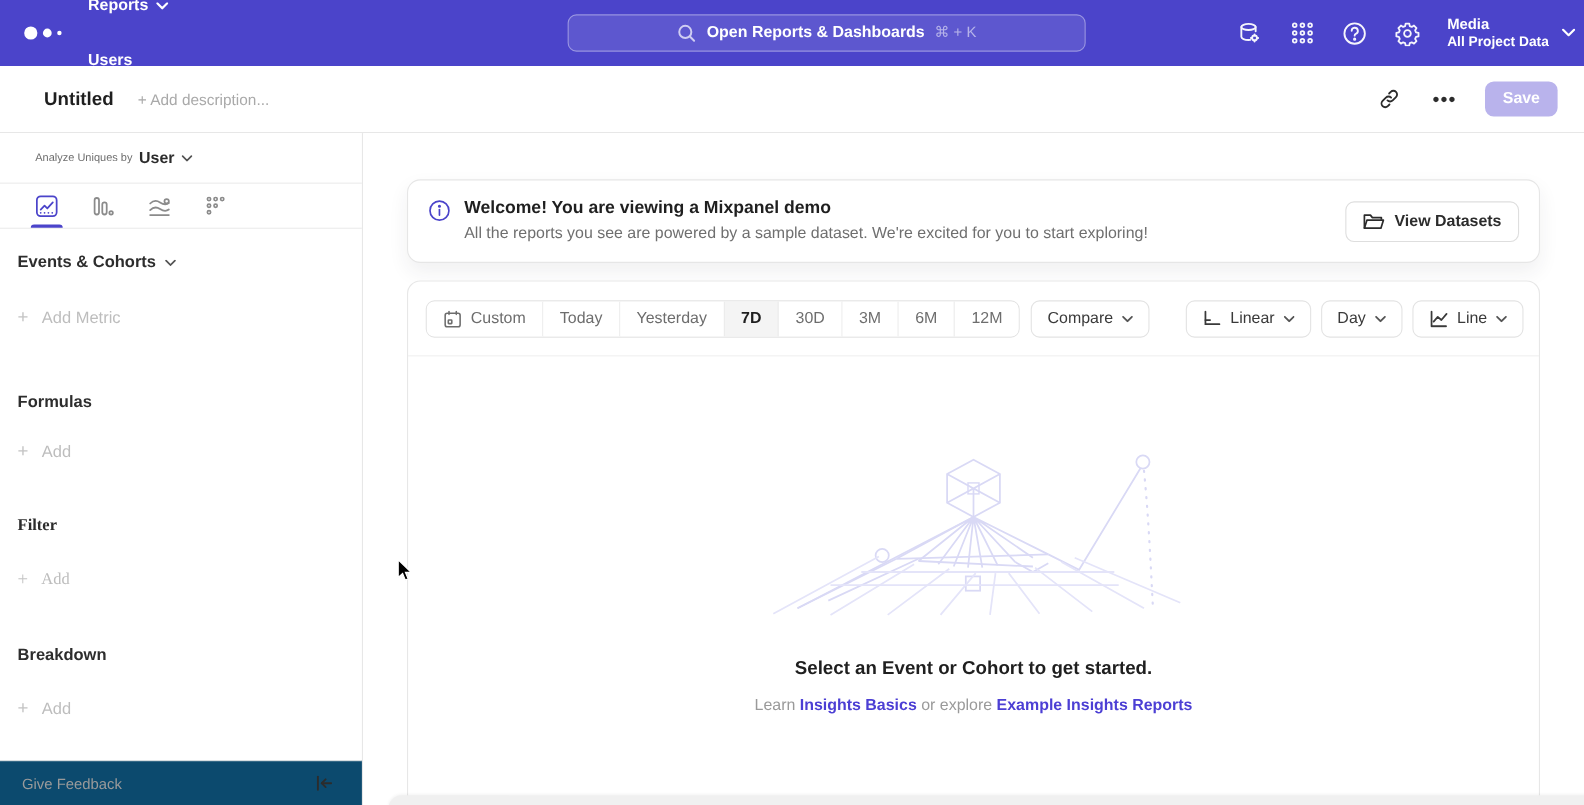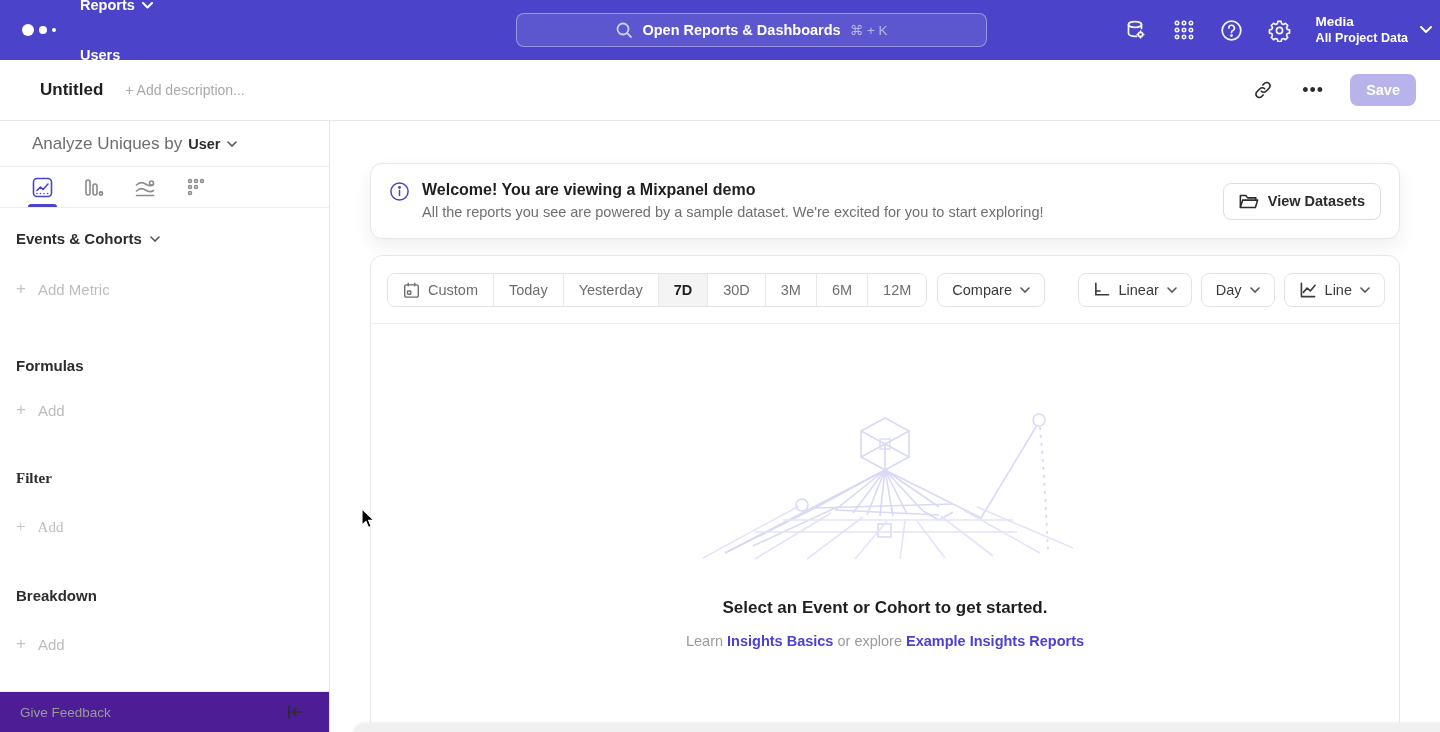--- a/index.html
+++ b/index.html
@@ -52,34 +52,34 @@
     background:#b9b3ec; color:#fff; border:none; border-radius:8px;
     font-family:inherit; font-size:14.5px; font-weight:600; padding:8px 16px; cursor:default;
   }
 
   
   .sidebar {
     position:absolute; top:121px; left:0; width:330px; height:611px;
     background:#fff; border-right:1px solid #e7e7e7;
   }
   .analyze-row { height:46px; display:flex; align-items:center; padding-left:32px; border-bottom:1px solid #ececec; gap:6px; }
-  .analyze-label { font-size:17px; color:#6e6e6e; }
+  .analyze-label { font-size:10px; color:#6e6e6e; }
   .analyze-value { font-size:14.5px; font-weight:600; color:#2c2c2c; display:flex; align-items:center; gap:6px; cursor:pointer; }
   .viz-tabs { height:41px; display:flex; align-items:center; padding-left:30px; gap:26px; border-bottom:1px solid #ececec; }
   .viz-tab { position:relative; height:100%; display:flex; align-items:center; color:#8b8b8b; cursor:pointer; padding:0 2px; }
   .viz-tab.selected { color:#4b44ca; }
   .viz-tab.selected::after { content:""; position:absolute; left:-2px; right:-2px; bottom:0; height:3px; border-radius:3px 3px 0 0; background:#4b44ca; }
   .side-section { padding-left:16px; }
   .section-title { font-size:15px; font-weight:700; color:#2d2d2d; display:flex; align-items:center; gap:8px; }
   .add-link { font-size:15px; color:#bdbdbd; display:flex; align-items:center; gap:12px; cursor:pointer; }
   .add-plus { font-size:17px; color:#c4c4c4; }
   .sidebar-footer {
     position:absolute; bottom:0; left:0; width:329px; height:41px;
     border-top:1px solid #ececec; display:flex; align-items:center; justify-content:space-between;
-    padding:0 26px 0 20px; background:#4c1d95;
+    padding:0 26px 0 20px; background:#0c4a6e;
   }
   .feedback { font-size:13.5px; color:#9a9a9a; cursor:pointer; }
   .collapse { cursor:pointer; color:#2c2c2c; }
 
   
   .main { position:absolute; top:121px; left:331px; width:1308px; height:611px; background:#fff; overflow:hidden; }
 
   .banner {
     position:absolute; left:39px; top:42px; width:1030px; height:76px;
     background:#fff; border:1px solid #e6e6e6; border-radius:12px;

